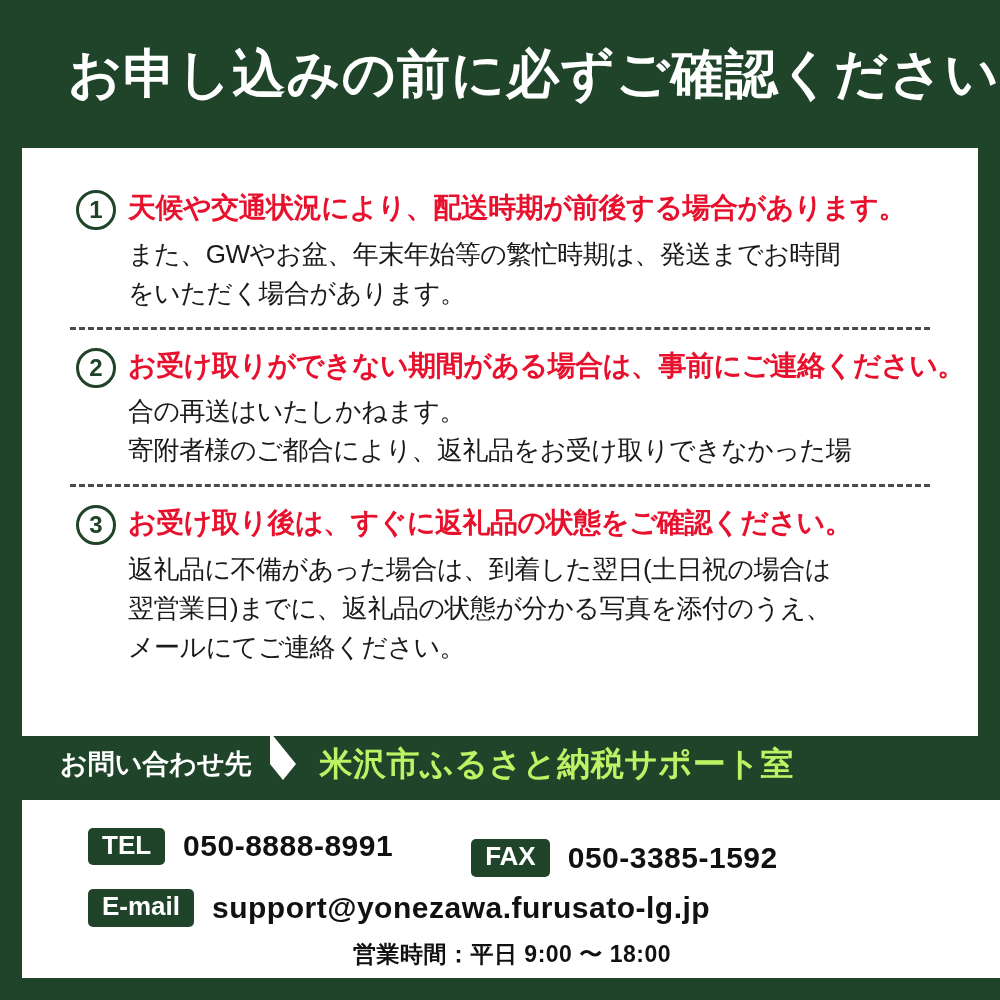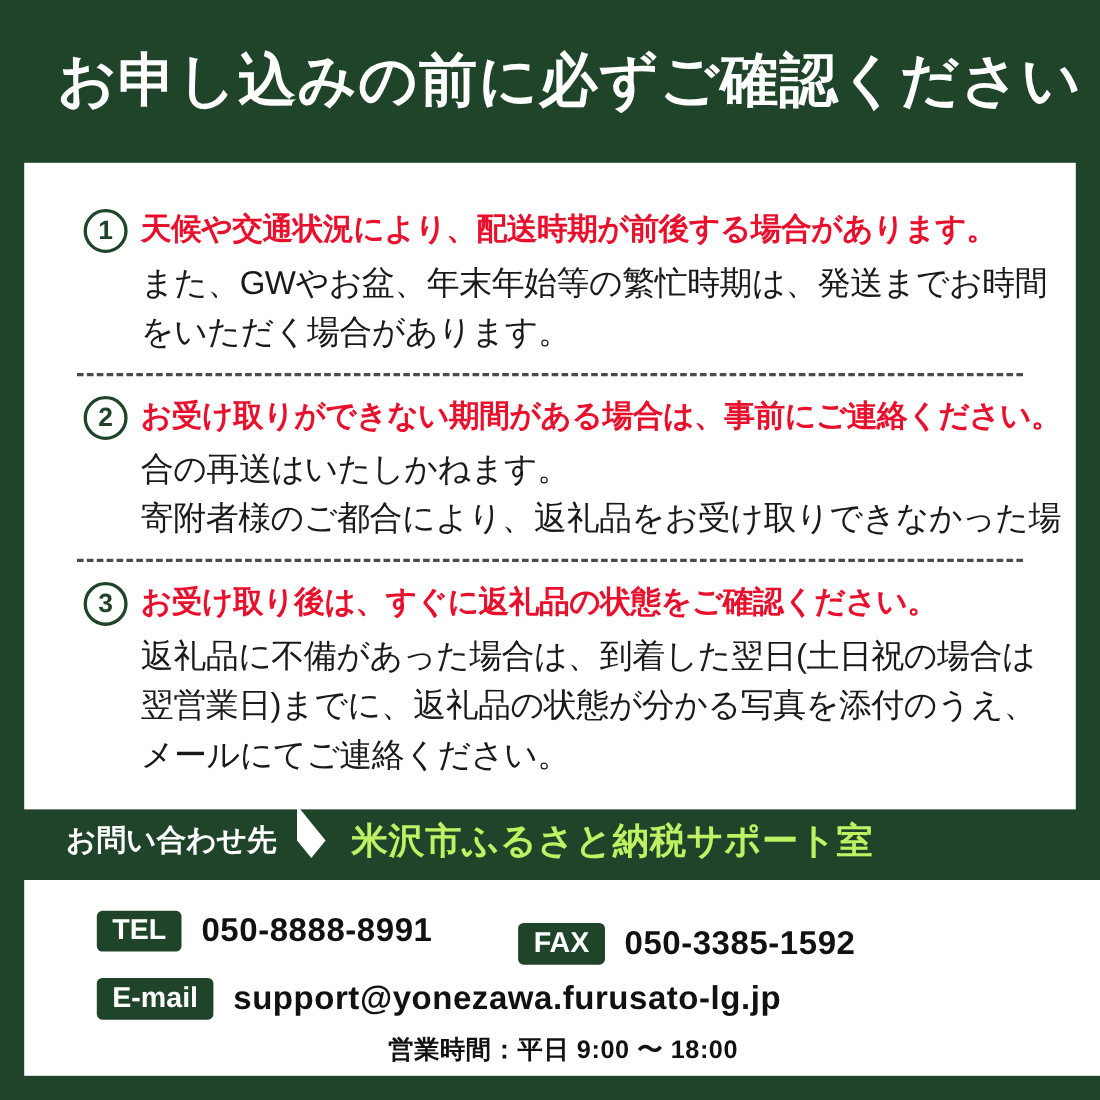--- a/index.html
+++ b/index.html
@@ -12,21 +12,21 @@
   #page {
     position: relative;
     width: 1000px; height: 1000px;
     background: #1f4429;
     overflow: hidden;
   }
 
   
   .header {
     position: absolute;
-    left: 0; top: 0;
+    left: 16px; top: 0;
     width: 976px; height: 148px;
     display: flex;
     align-items: center;
     padding-left: 52px;
   }
   .header-title {
     color: #ffffff;
     font-size: 53px;
     font-weight: bold;
     letter-spacing: 1px;
@@ -70,21 +70,21 @@
   .note-head {
     color: #e8112d;
     font-size: 28px;
     font-weight: bold;
     line-height: 1.45;
     letter-spacing: -0.5px;
     white-space: nowrap;
   }
   .note-body {
     color: #1a1a1a;
-    font-size: 30px;
+    font-size: 26px;
     line-height: 1.5;
     letter-spacing: -0.5px;
     margin-top: 6px;
   }
   .note-body div { white-space: nowrap; }
 
   .divider {
     height: 0;
     border-top: 3px dashed #4b4b4b;
     margin: 16px 4px 16px 4px;

